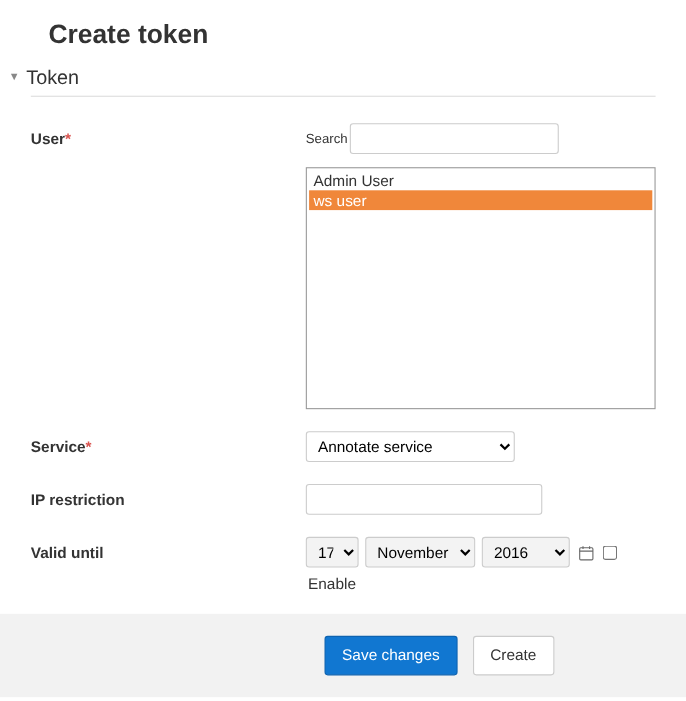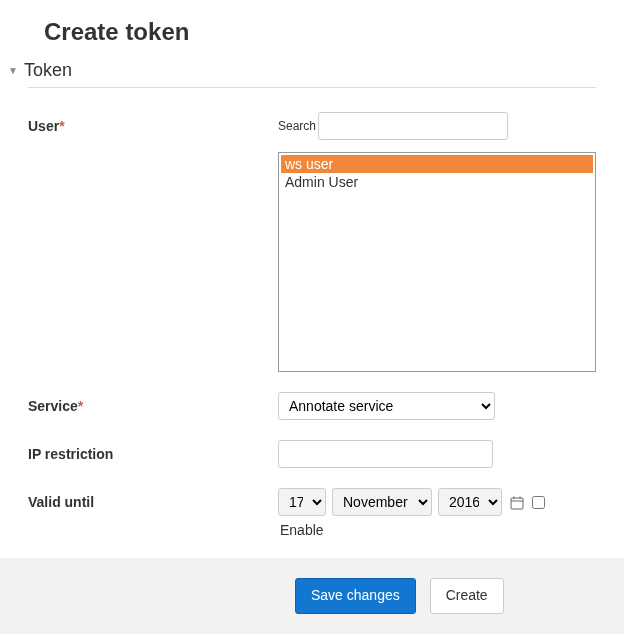--- a/index.html
+++ b/index.html
@@ -95,24 +95,24 @@
     color: #fff;
   }
   select {
     height: 28px;
     border: 1px solid #ccc;
     border-radius: 3px;
     background: #f3f3f3;
     padding: 2px 6px;
     font-size: 14px;
   }
-  select.service { width: 217px; background:#fff; }
+  select.service { width: 190px; background:#fff; }
   select.day { width: 48px; }
   select.month { width: 100px; }
-  select.year { width: 64px; }
+  select.year { width: 80px; }
   .cal-icon {
     font-size: 14px;
     color: #666;
     margin-left: 2px;
     position: relative;
     top: 2px;
   }
   .enable-label {
     font-size: 14px;
     color: #333;
@@ -165,22 +165,22 @@
   <div class="form-row">
     <div class="label-col">
       <span>User</span><span class="req">*</span>
     </div>
     <div class="field-col">
       <div style="display:flex;align-items:center;">
         <span class="search-label">Search</span>
         <input type="text" value="" style="">
       </div>
       <div class="listbox" style="flex-basis:100%;">
+        <div class="listbox-item">Admin User</div>
         <div class="listbox-item selected">ws user</div>
-        <div class="listbox-item">Admin User</div>
       </div>
     </div>
   </div>
 
   <div class="form-row">
     <div class="label-col">
       <span>Service</span><span class="req">*</span>
     </div>
     <div class="field-col">
       <select class="service">

